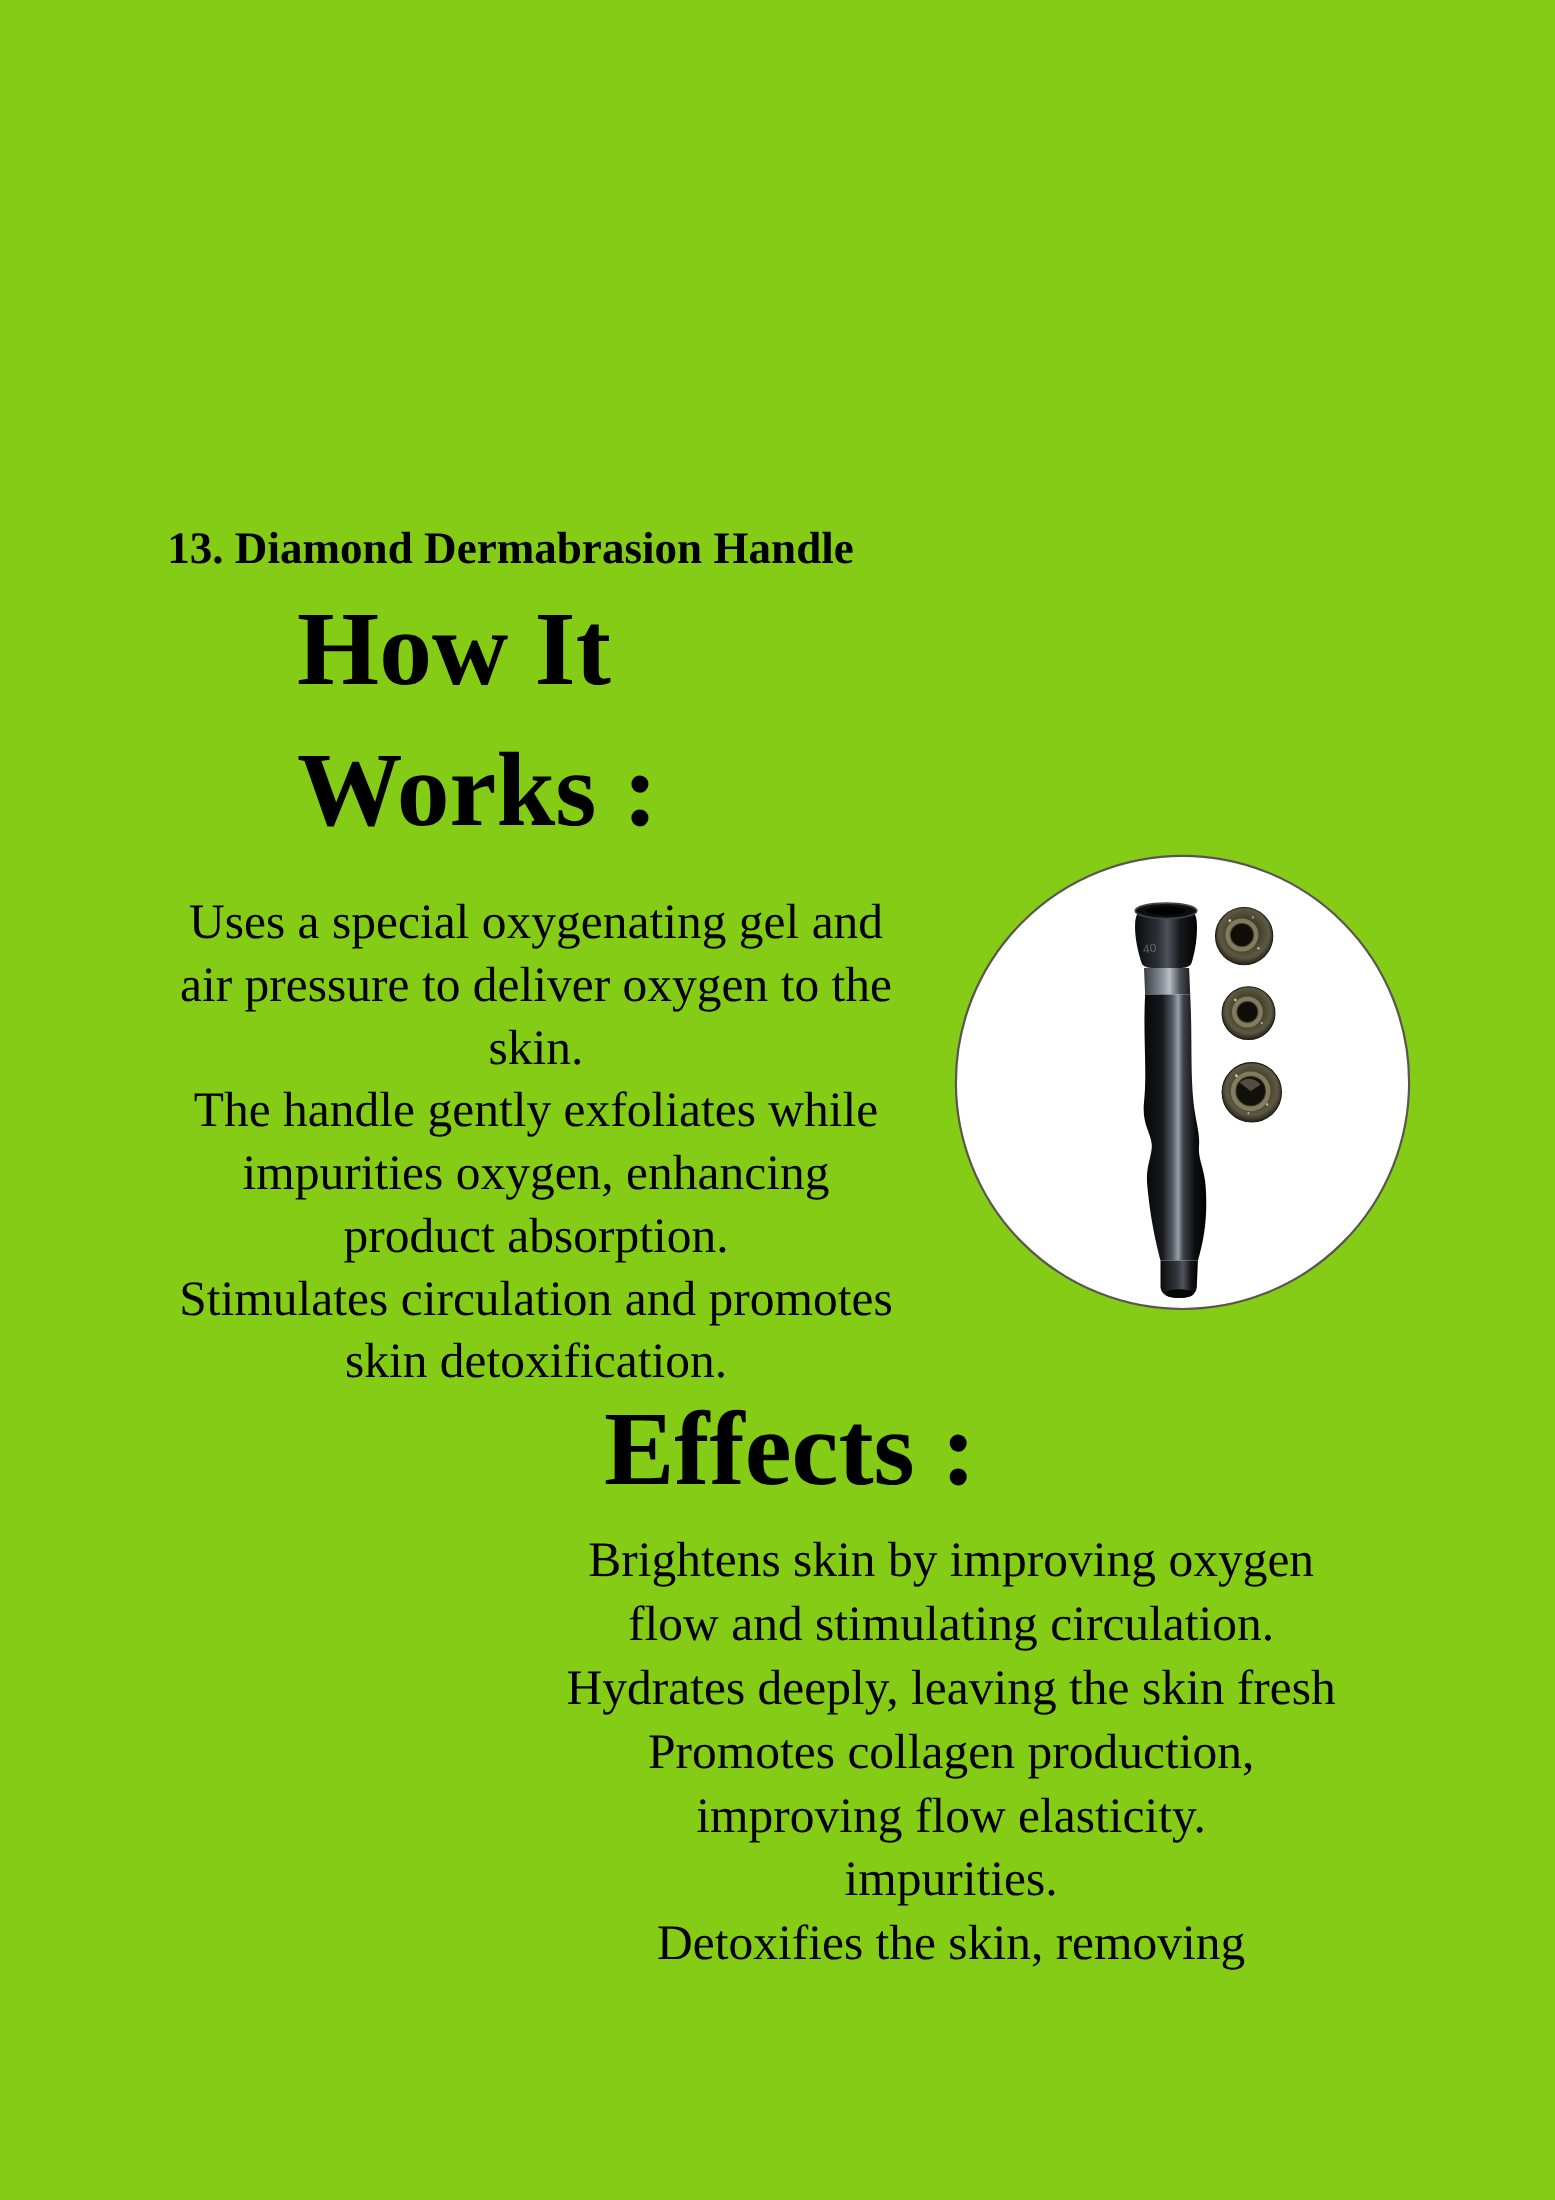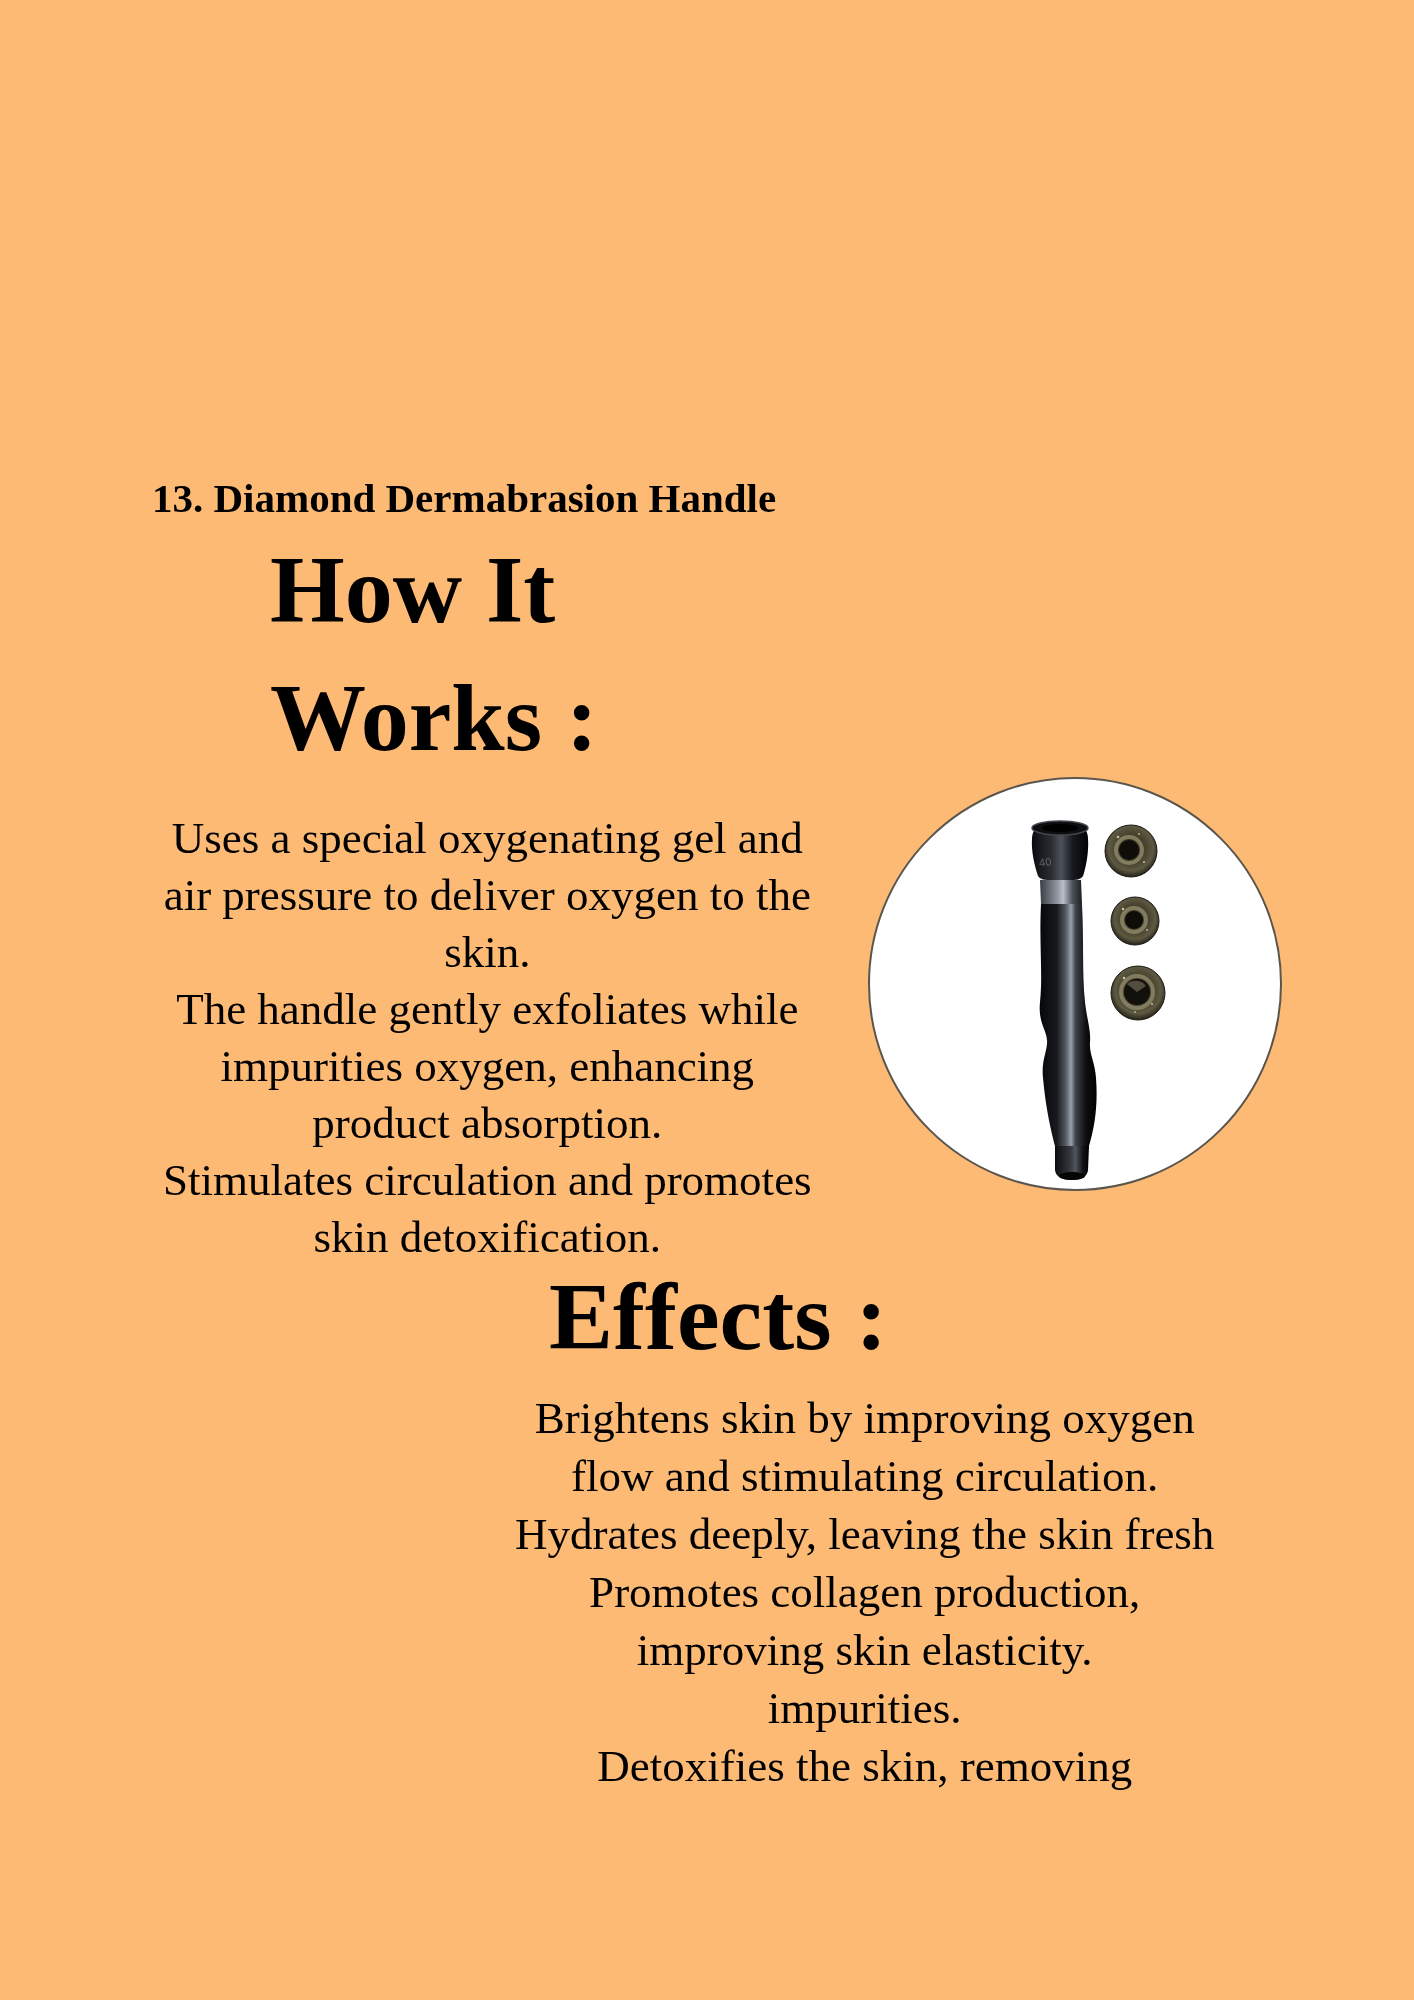--- a/index.html
+++ b/index.html
@@ -1,19 +1,19 @@
 <!DOCTYPE html>
 <html><head>
 <meta charset="utf-8">
 <style>
   html,body{margin:0;padding:0;background:#ffffff;}
   .page{
     position:relative;
     width:1414px;height:2000px;
-    background:#fdba74;
+    background:#84cc16;
     font-family:"Liberation Serif", "DejaVu Serif", serif;
     color:#000000;
     overflow:hidden;
   }
   .section-title{
     position:absolute;left:152px;top:474px;
     font-size:41px;font-weight:bold;line-height:49px;
     white-space:nowrap;
   }
   .big-heading{
@@ -151,18 +151,18 @@
     </g>
   </svg>
 
   <div class="big-heading heading-effects">Effects :</div>
 
   <div class="body-text body-effects">
       <div>Brightens skin by improving oxygen</div>
       <div>flow and stimulating circulation.</div>
       <div>Hydrates deeply, leaving the skin fresh</div>
       <div>Promotes collagen production,</div>
-      <div>improving skin elasticity.</div>
+      <div>improving flow elasticity.</div>
       <div>impurities.</div>
       <div>Detoxifies the skin, removing</div>
     </div>
 
 </div>
 
 </body></html>

